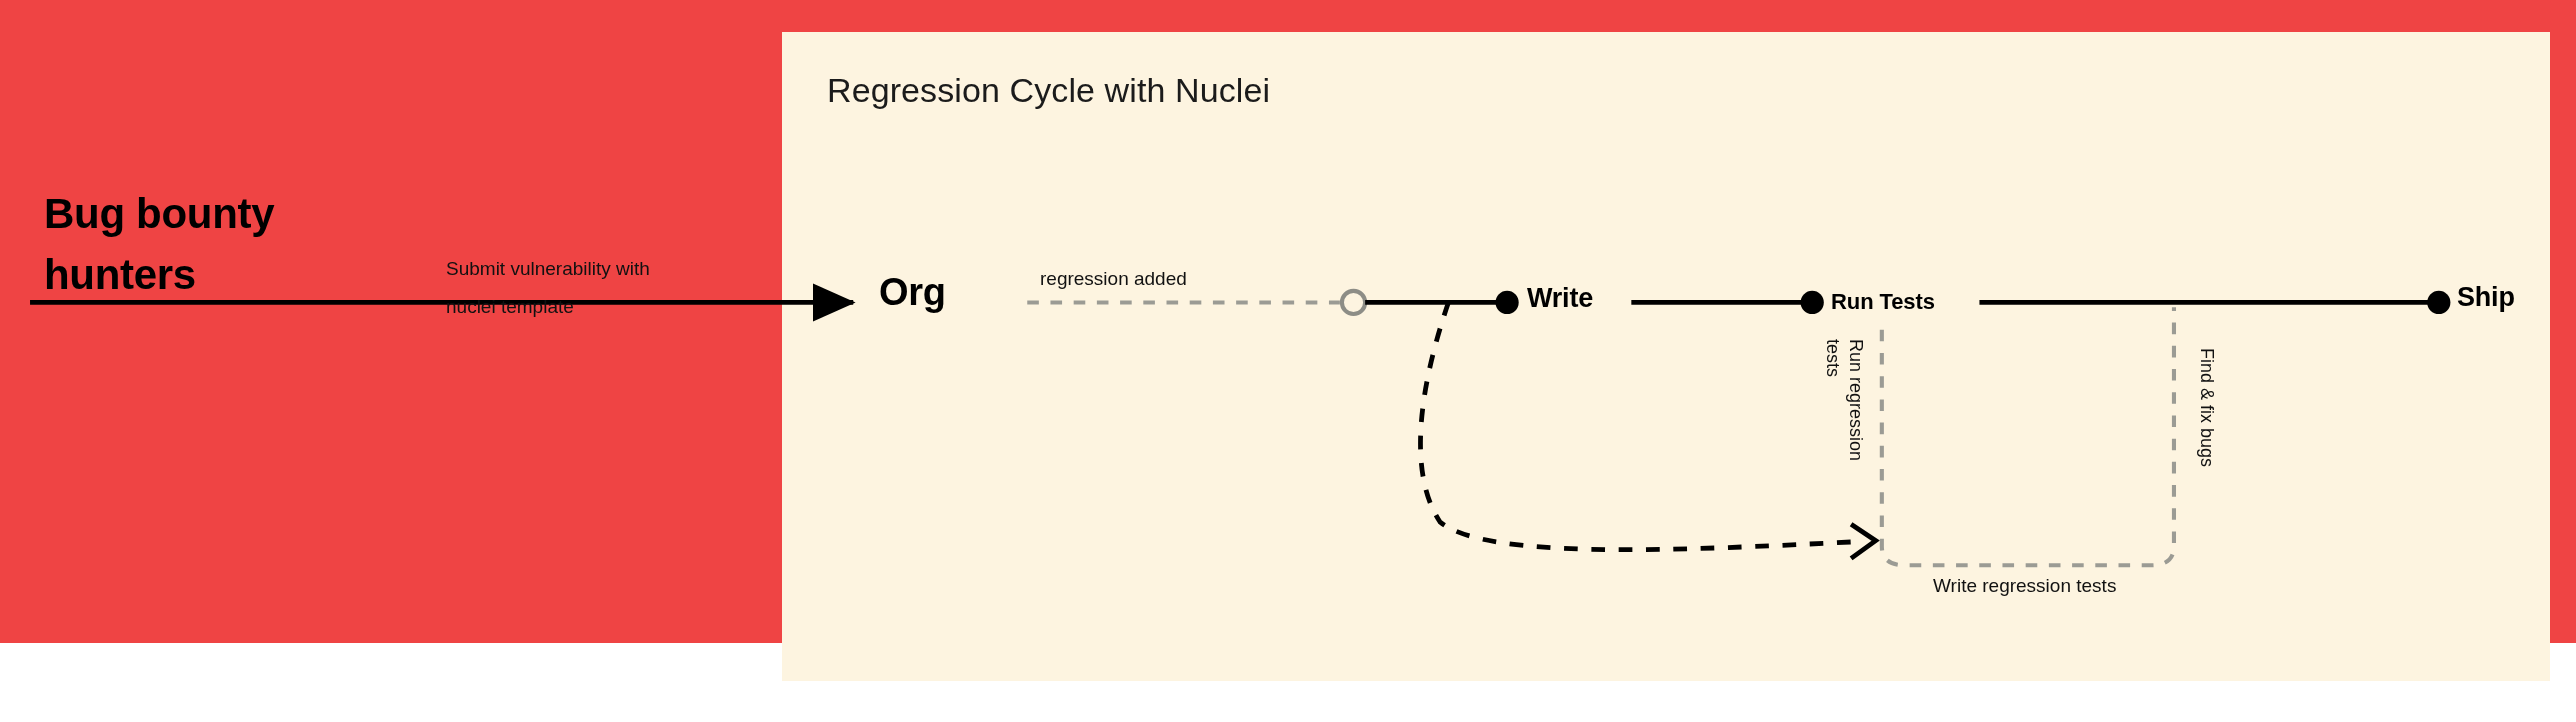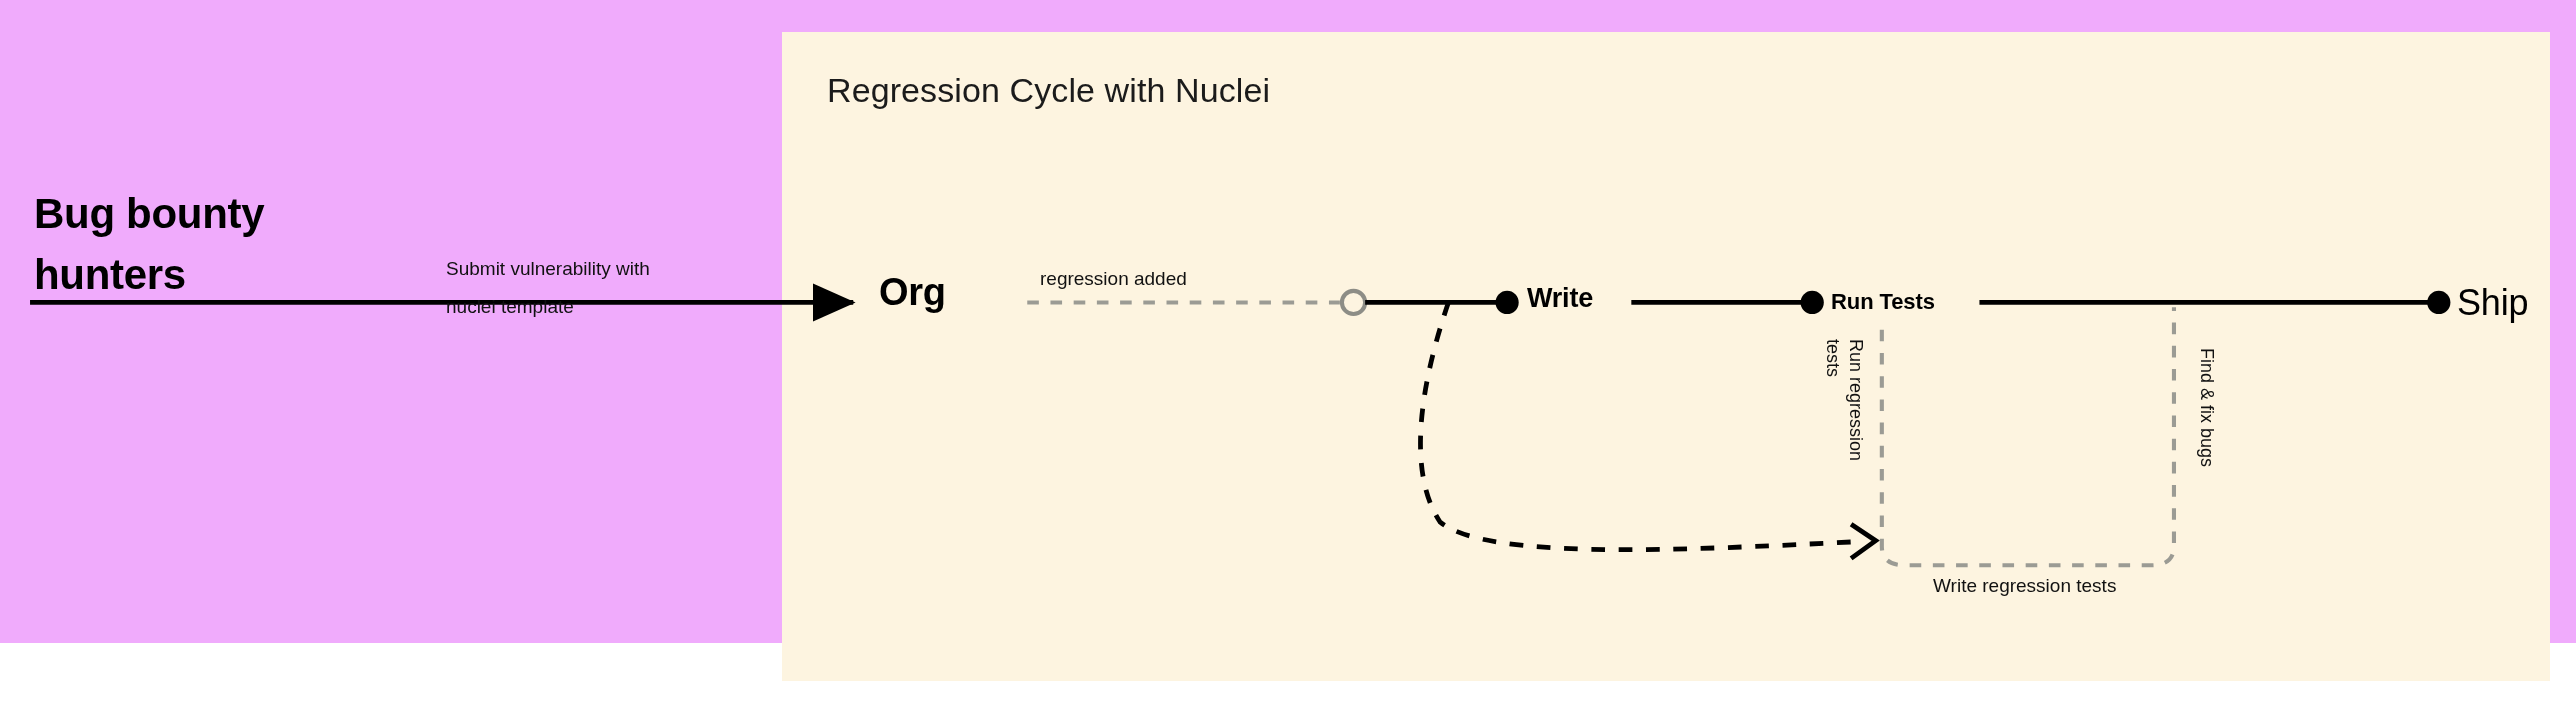--- a/index.html
+++ b/index.html
@@ -13,21 +13,21 @@
     font-family: "Liberation Sans", sans-serif;
     overflow: hidden;
     position: relative;
   }
   #stage {
     position: absolute;
     left: 0;
     top: 0;
     width: 2576px;
     height: 643px;
-    background: #f0abfc;
+    background: #ef4444;
   }
   
   #panel {
     position: absolute;
     left: 782px;
     top: 32px;
     width: 1768px;
     height: 649px;
     background: #fdf4e0;
   }
@@ -37,21 +37,21 @@
     top: 71px;
     font-size: 34px;
     font-weight: 400;
     color: #1b1b1b;
     letter-spacing: 0.1px;
     white-space: nowrap;
   }
   
   #bb-label {
     position: absolute;
-    left: 34px;
+    left: 44px;
     top: 184px;
     width: 382px;
     font-size: 42px;
     font-weight: 700;
     line-height: 1.45;
     color: #000000;
     letter-spacing: -0.3px;
   }
   #bb-label span { display: block; }
   
@@ -69,21 +69,21 @@
 
   
   .node-label {
     position: absolute;
     color: #000000;
     white-space: nowrap;
   }
   #label-org  { left: 879px; top: 271px; font-size: 38px; font-weight: 700; letter-spacing: -0.3px; }
   #label-build{ left: 1527px; top: 283px; font-size: 27px; font-weight: 700; letter-spacing: -0.2px; }
   #label-runtests { left: 1831px; top: 289px; font-size: 22px; font-weight: 700; letter-spacing: -0.1px; }
-  #label-ship { left: 2457px; top: 282px; font-size: 36px; font-weight: 400; letter-spacing: -0.2px; }
+  #label-ship { left: 2457px; top: 282px; font-size: 27px; font-weight: 700; letter-spacing: -0.2px; }
 
   
   #template-caption {
     position: absolute;
     left: 1040px;
     top: 258px;
     width: 314px;
     font-size: 19px;
     line-height: 2.2;
     color: #111111;

